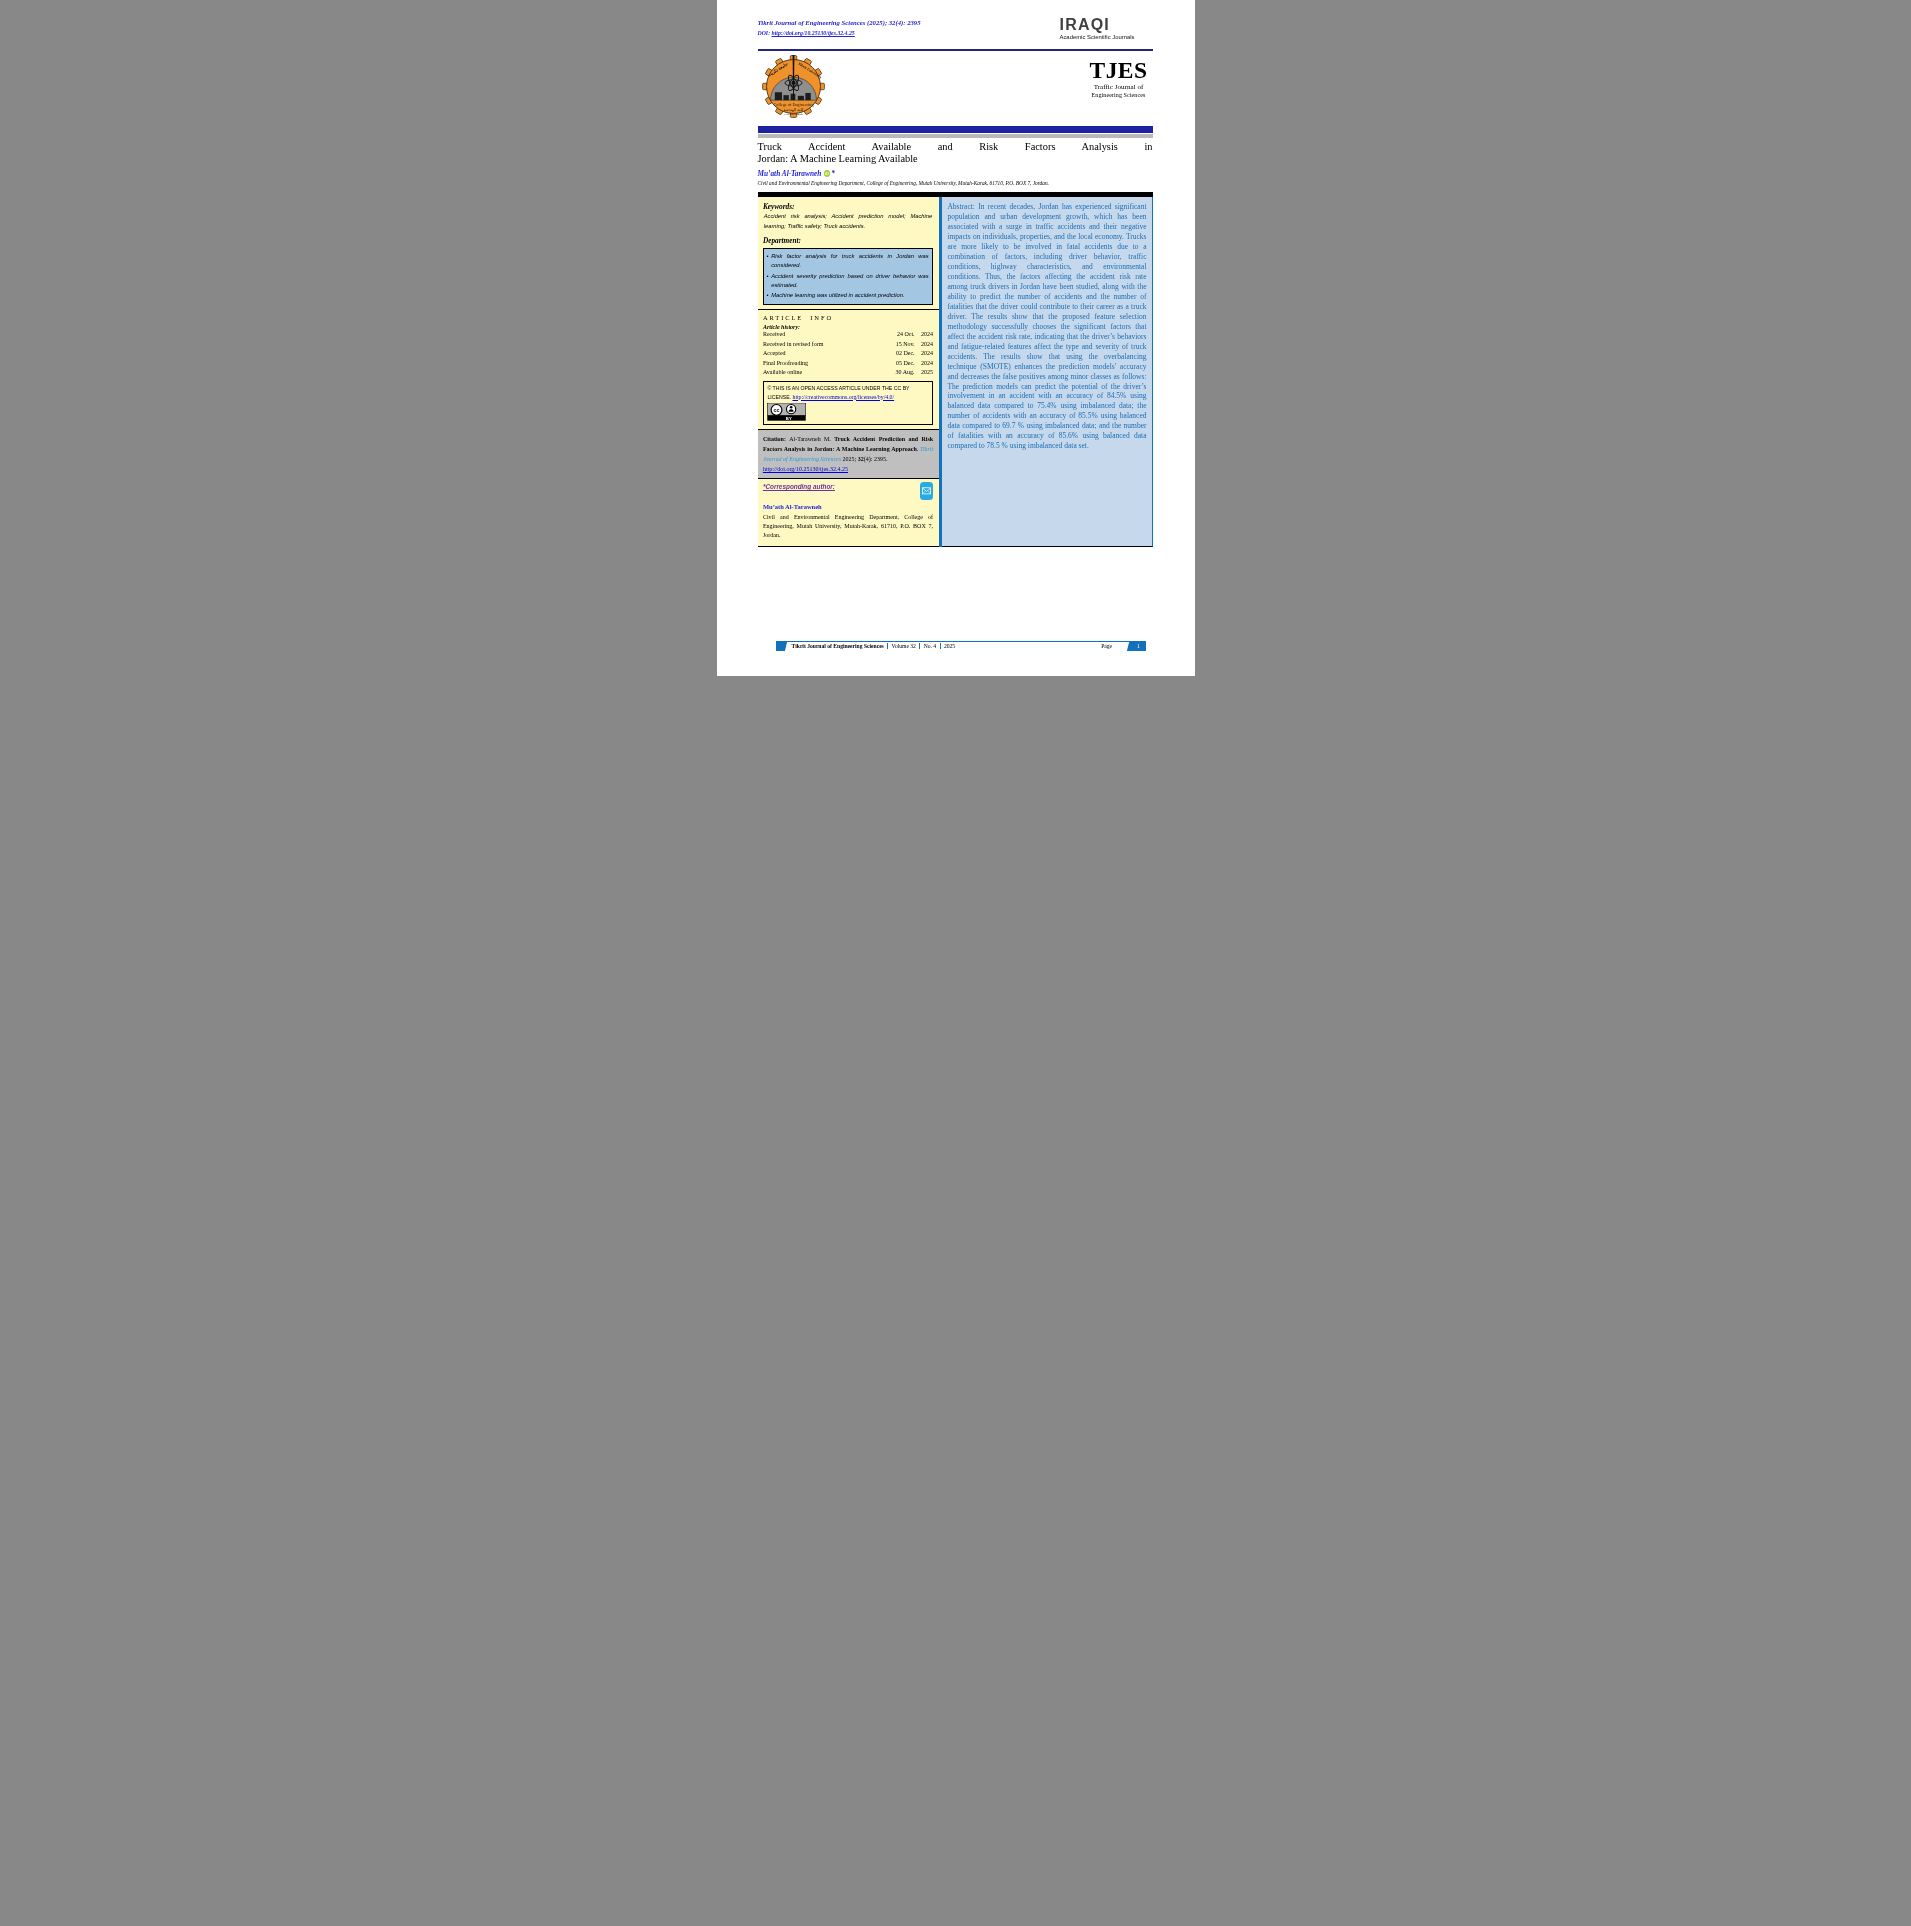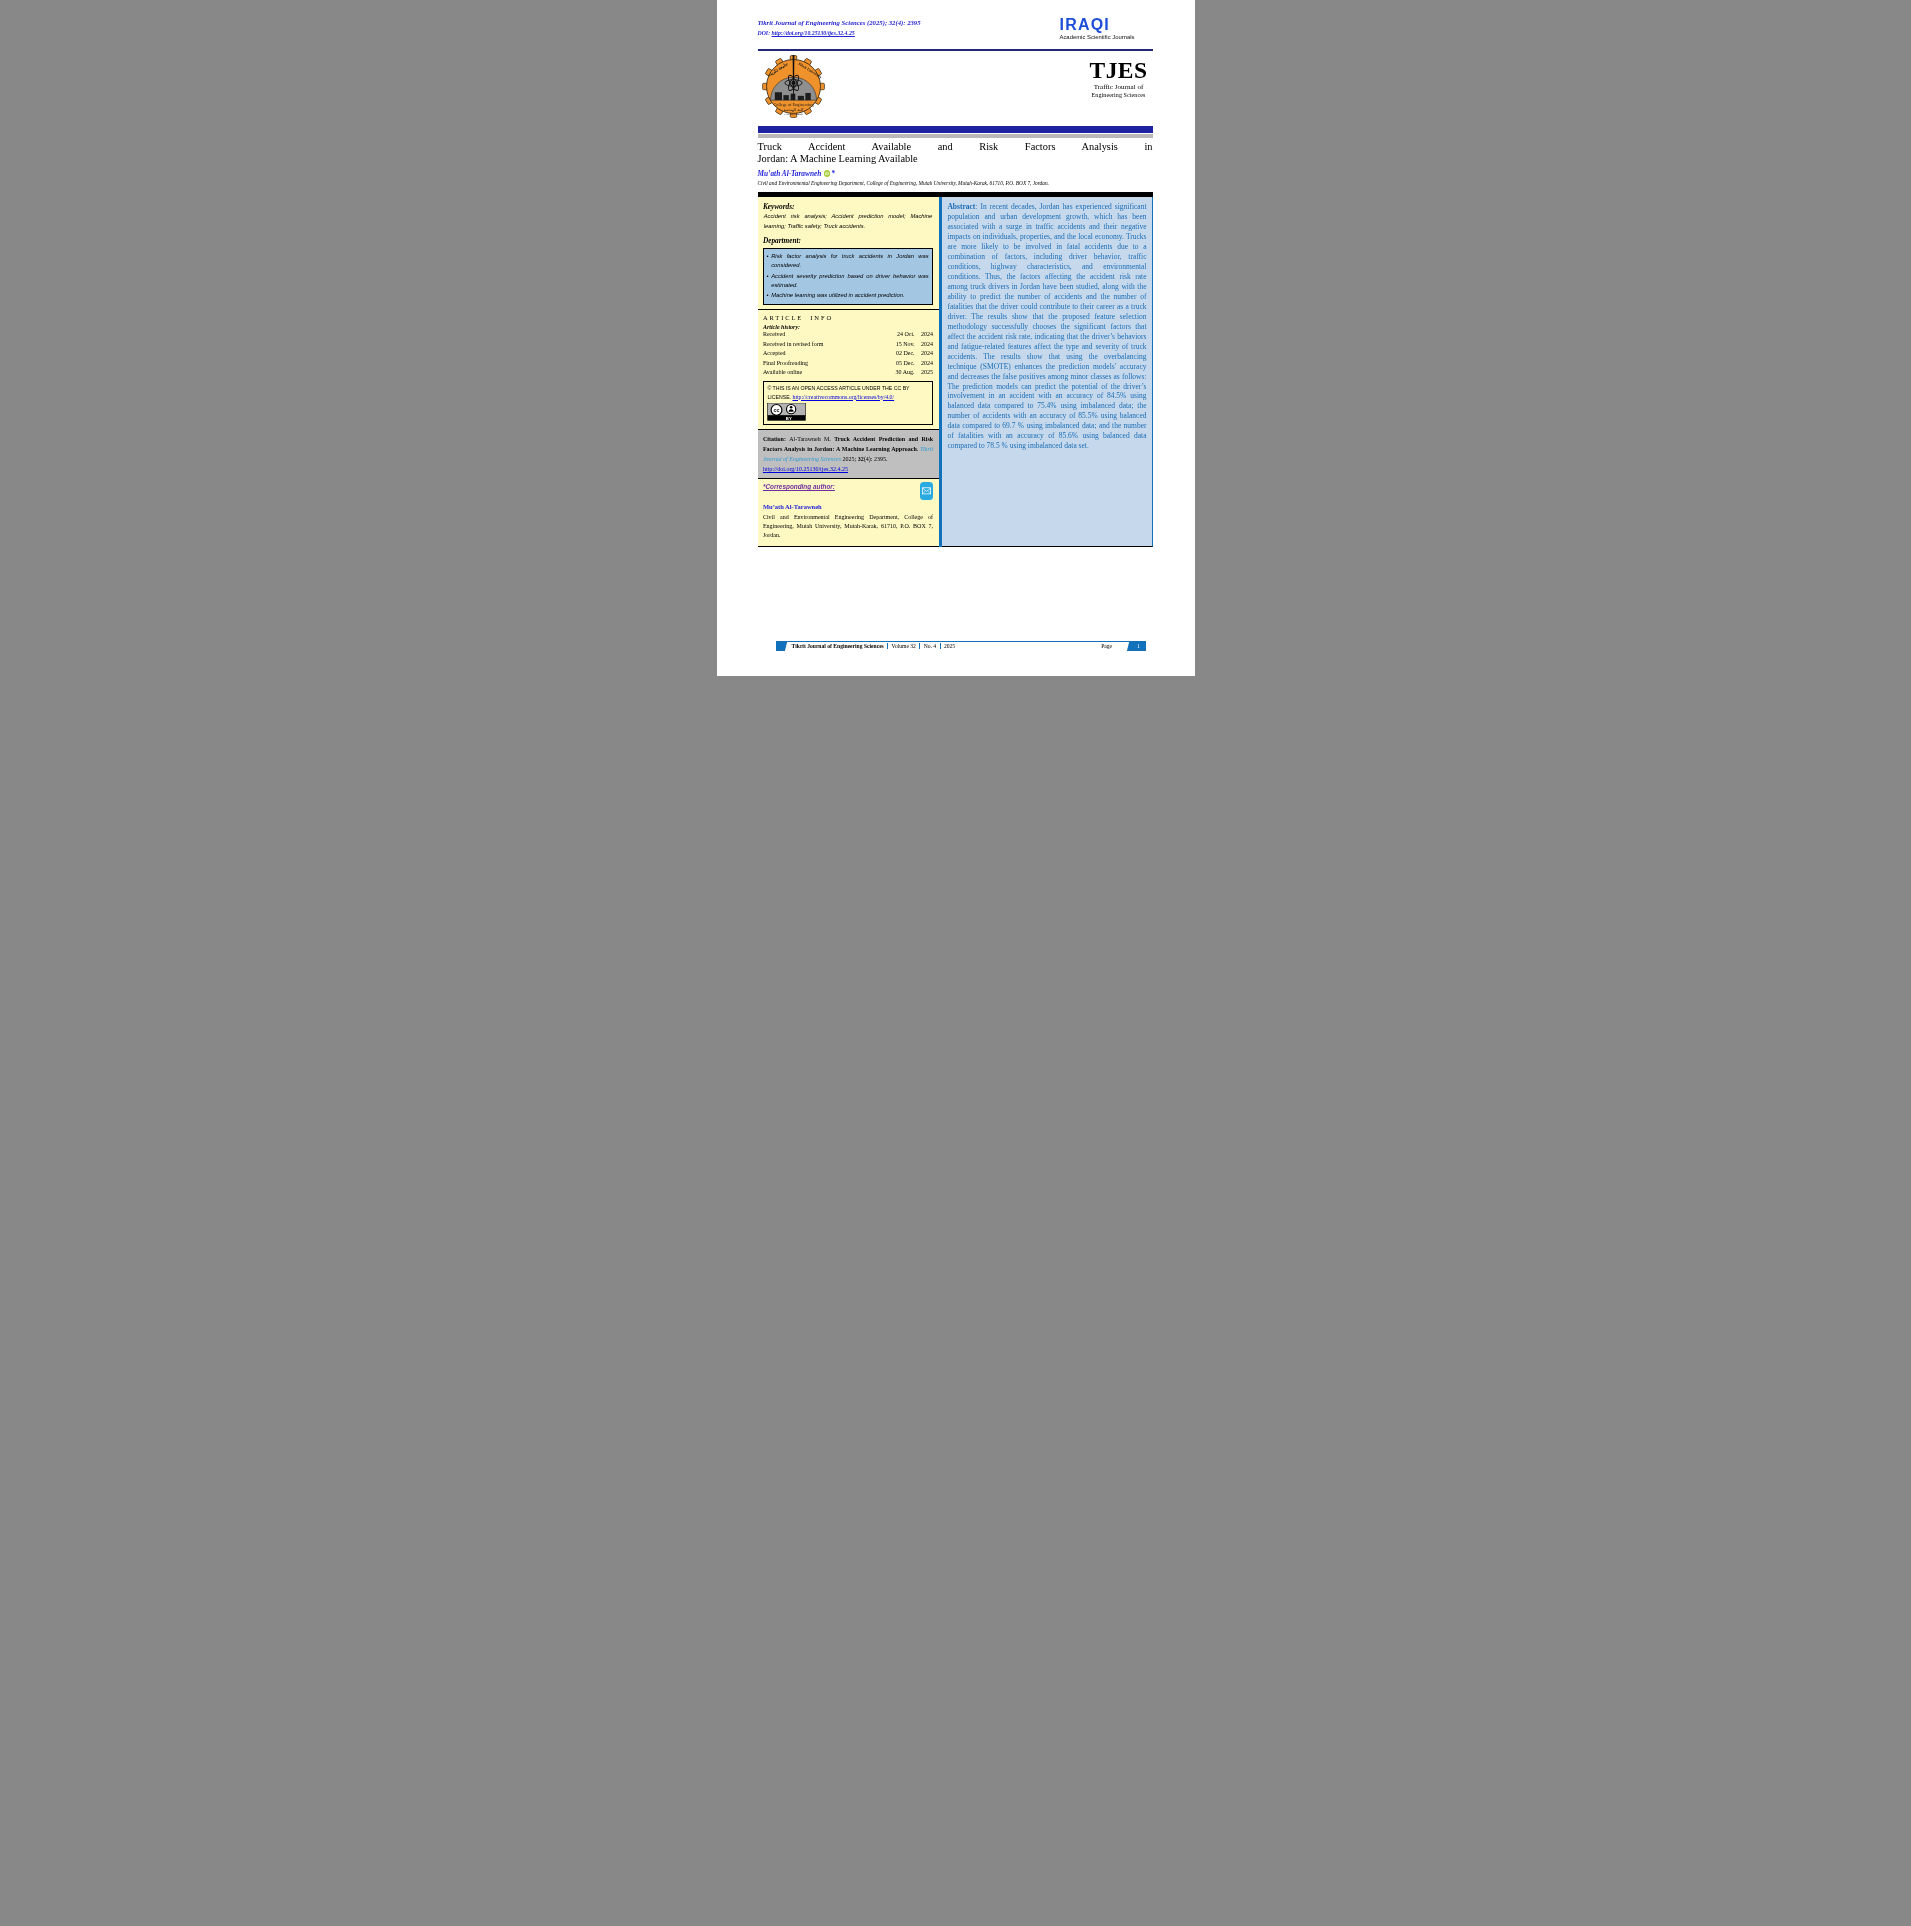--- a/index.html
+++ b/index.html
@@ -5,21 +5,21 @@
   html,body{margin:0;padding:0;background:#888;}
   .page{position:relative;width:478px;height:676px;background:#fff;margin:0 auto;
         font-family:"Liberation Serif",serif;color:#000;overflow:hidden;}
 
   
   .hdr-left{position:absolute;left:41px;top:18.5px;}
   .hdr-journal{font-style:italic;font-weight:bold;font-size:6.7px;color:#2424d2;}
   .hdr-doi{margin-top:4.6px;font-style:italic;font-weight:bold;font-size:5.8px;color:#2424d2;}
   .hdr-doi a{color:#2424d2;text-decoration:underline;}
   .publisher{position:absolute;right:42px;top:17.7px;width:93px;font-family:"Liberation Sans",sans-serif;}
-  .pub-name{color:#1d4ed8;font-weight:bold;font-size:16px;letter-spacing:1.2px;line-height:0.9;}
+  .pub-name{color:#404040;font-weight:bold;font-size:16px;letter-spacing:1.2px;line-height:0.9;}
   .pub-sub{color:#111;font-size:5.9px;margin-top:1.5px;}
   .rule-top{position:absolute;left:41px;right:42px;top:49px;height:2.3px;background:#23267a;}
 
   
   .logo-box{position:absolute;left:39px;top:52px;width:75px;height:69px;background:#fff;}
   .banner{position:absolute;left:114px;top:52px;width:249px;height:69px;background:#f7b041;text-align:center;}
   .banner-issn{padding-top:6.2px;font-size:7.1px;}
   .banner-title{margin-top:3.5px;font-size:11.2px;}
   .banner-avail{margin-top:5.8px;font-size:7.3px;}
   .banner-avail a{color:#1414e0;text-decoration:none;}
@@ -81,21 +81,21 @@
 
   .corr-row{margin-top:4.2px;display:flex;justify-content:space-between;align-items:flex-start;}
   .corr-label{color:#7030a0;font-weight:bold;font-style:italic;font-size:6.4px;
               text-decoration:underline;font-family:"Liberation Sans",sans-serif;}
   .envelope{width:13px;height:17.7px;background:#29abe2;border-radius:3.5px;display:flex;
             align-items:center;justify-content:center;margin-top:-1.5px;cursor:pointer;}
   .corr-name{margin-top:3.9px;color:#1d1dd8;font-weight:bold;font-size:6.5px;}
   .corr-affil{margin-top:2.7px;font-size:6px;line-height:1.5;text-align:justify;}
 
   .abstract{font-size:7.5px;line-height:1.33;text-align:justify;color:#1a6cb5;margin-top:1.2px;}
-  .abstract-label{font-weight:bold;margin-top:32px;}
+  .abstract-label{font-weight:normal;margin-top:32px;}
 
   
   .footer{position:absolute;left:59px;top:641px;width:370px;height:10.4px;background:#1172bb;}
   .footer-white{position:absolute;left:10px;right:17.7px;top:0.8px;bottom:0.8px;background:#fff;transform:skewX(-14deg);}
   .footer-row{position:absolute;left:14.6px;right:25px;top:0;bottom:0;display:flex;align-items:center;
               font-size:5.6px;color:#000;}
   .ft-item{padding:0 3.5px;white-space:nowrap;}
   .ft-item:first-child{padding-left:1.5px;font-weight:bold;}
   .ft-sep{width:0.8px;height:6.5px;background:#1172bb;}
   .ft-page{margin-left:auto;padding-right:8.5px;}

